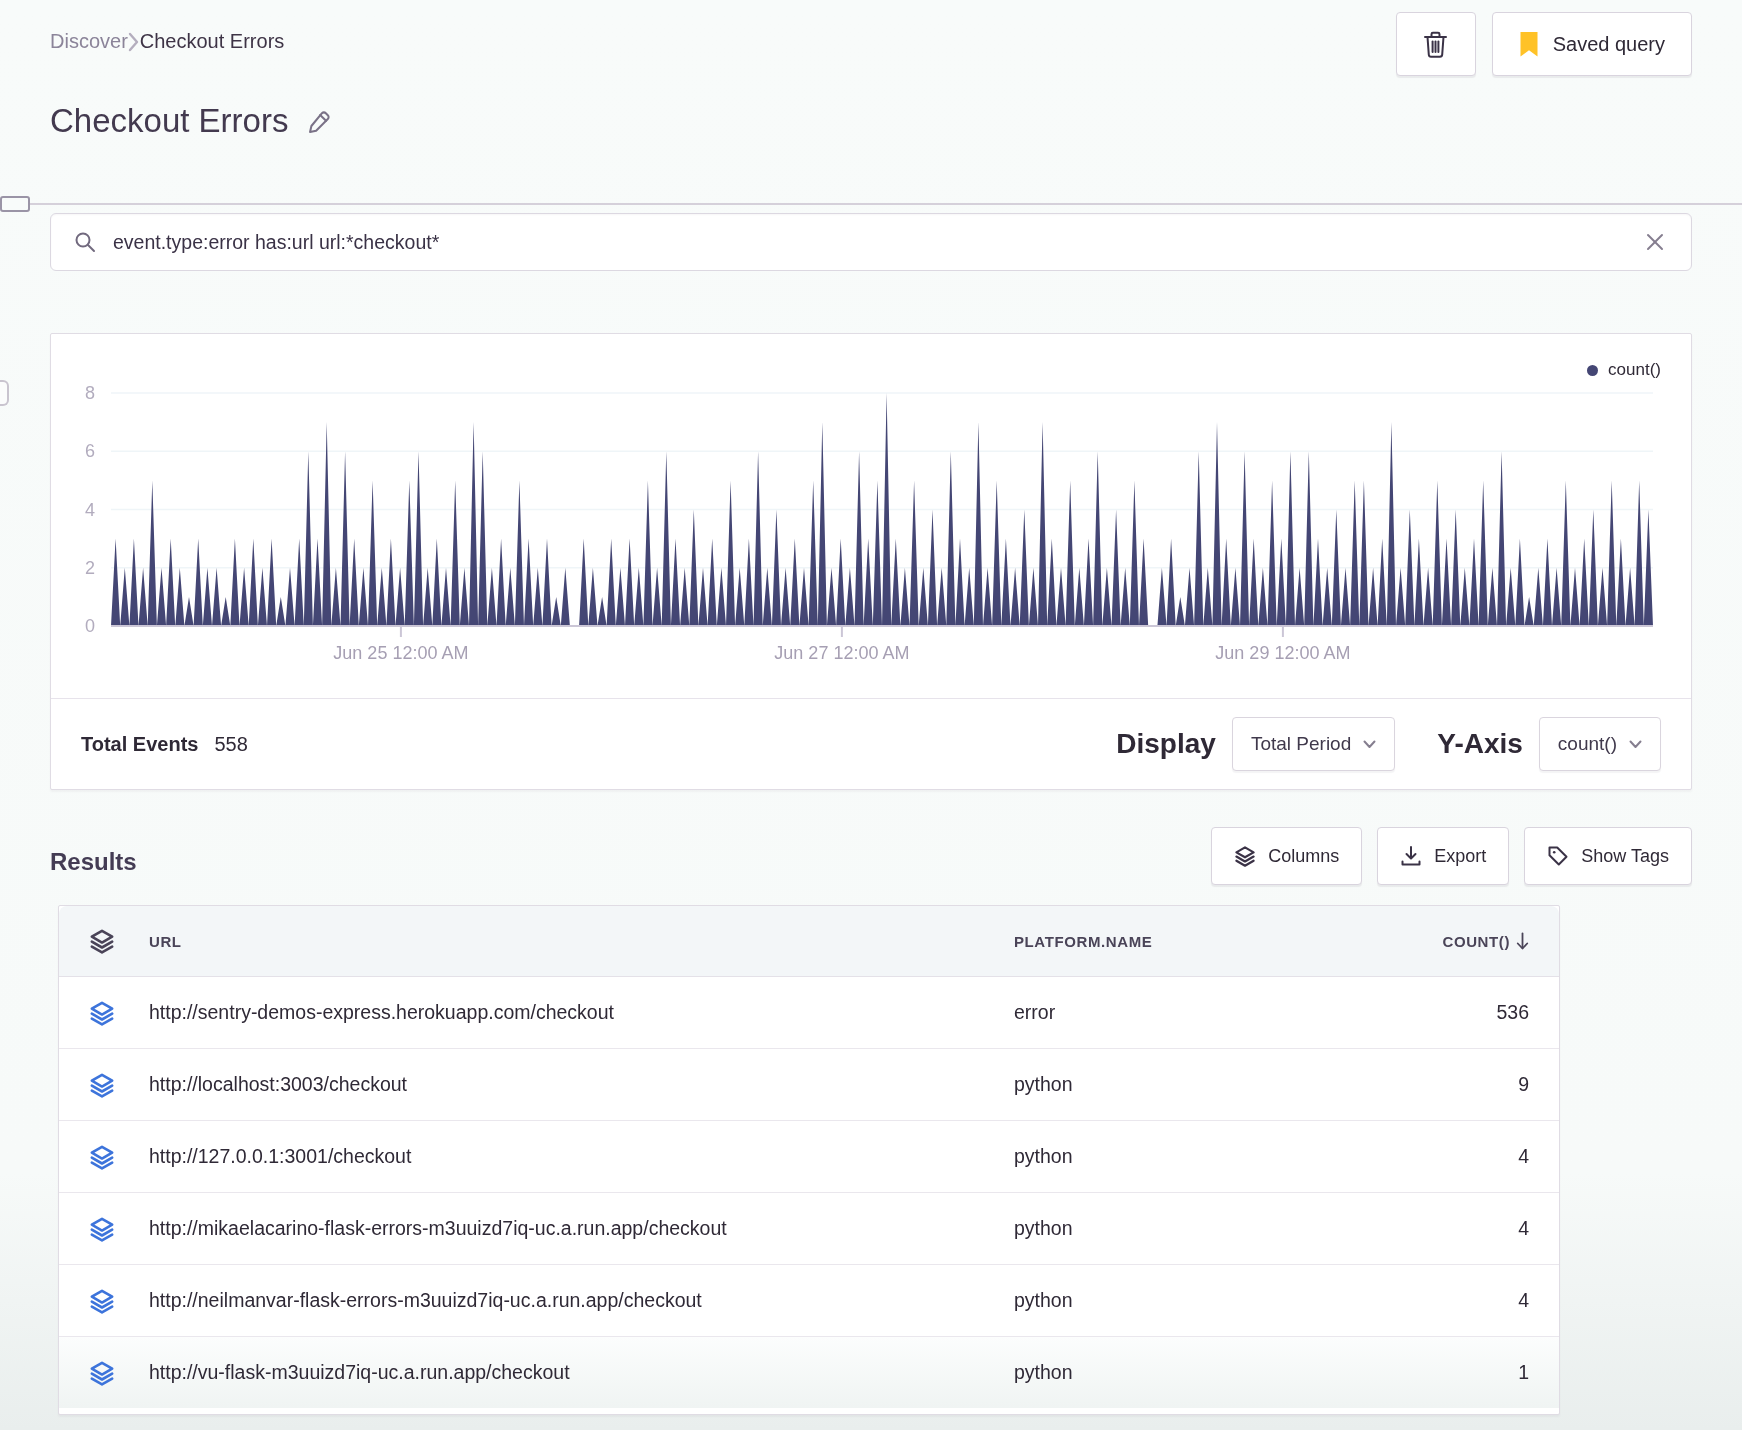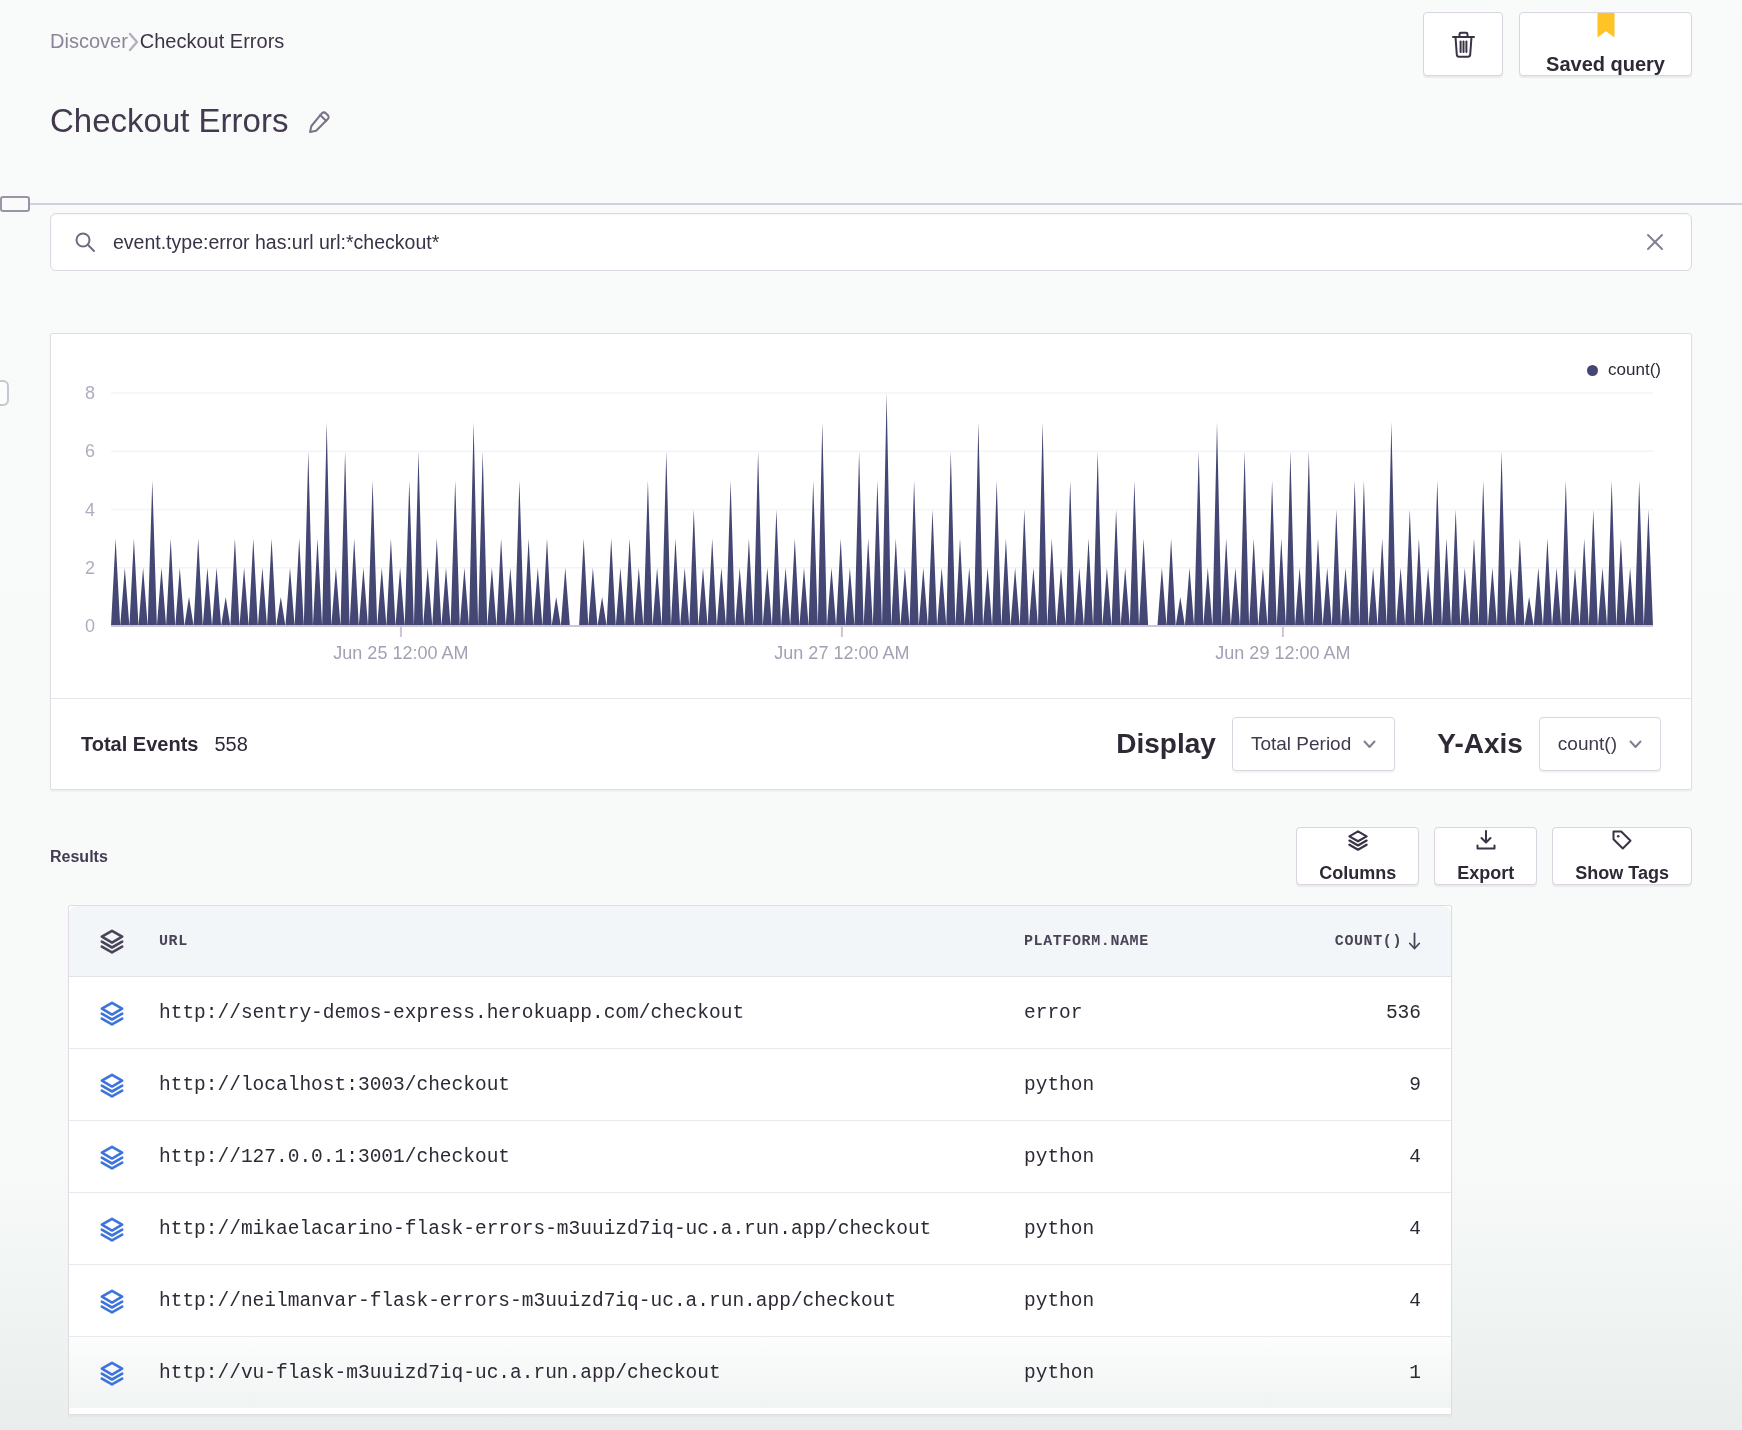--- a/index.html
+++ b/index.html
@@ -8,21 +8,21 @@
     background:linear-gradient(180deg,#F8FBFA 0%,#F7FAF9 82%,#E9EEED 100%);
     font-family:"Liberation Sans",sans-serif;color:#2F2936;
   }
   
   .breadcrumb{position:absolute;left:50px;top:30px;display:flex;align-items:center;font-size:20px;}
   .crumb-parent{color:#8B8499;cursor:pointer;}
   .crumb-current{color:#3E3446;}
   .top-actions{position:absolute;right:50px;top:12px;display:flex;gap:16px;}
   .btn{display:inline-flex;align-items:center;justify-content:center;background:#fff;
        border:1px solid #D9D4DE;border-radius:4px;box-shadow:0 2px 1px rgba(43,34,51,0.07);
-       font-weight:bold;color:#2F2936;cursor:pointer;box-sizing:border-box;flex-direction:column;}
+       font-weight:normal;color:#2F2936;cursor:pointer;box-sizing:border-box;}
   .trash-btn{width:80px;height:64px;}
   .saved-btn{height:64px;padding:0 26px;font-size:20px;gap:14px;}
   
   .title-row{position:absolute;left:50px;top:102px;display:flex;align-items:center;gap:18px;}
   .page-title{font-size:33px;color:#433A4F;font-weight:400;}
   .edit-btn{background:none;border:none;padding:0;cursor:pointer;display:flex;}
   
   .header-divider{position:absolute;left:0;top:203px;width:1742px;height:2px;background:#D5D0DA;}
   .divider-tab{position:absolute;left:0;top:196px;width:30px;height:16px;border:2px solid #9A94A6;
                border-radius:3px;background:#F8FBFA;box-sizing:border-box;}
@@ -49,25 +49,25 @@
                 display:flex;align-items:center;padding:0 30px;justify-content:space-between;}
   .tot-label{font-size:20px;font-weight:bold;color:#2F2936;}
   .tot-value{font-size:20px;margin-left:16px;color:#2F2936;}
   .footer-right{margin-left:auto;display:flex;align-items:center;gap:16px;}
   .ctrl-label{font-size:28px;font-weight:bold;color:#2F2936;}
   .select-btn{height:54px;padding:0 18px;display:inline-flex;align-items:center;gap:12px;
               border:1px solid #DAD5DE;border-radius:4px;background:#fff;font-size:19px;color:#40394C;
               box-shadow:0 2px 1px rgba(43,34,51,0.05);cursor:pointer;box-sizing:border-box;}
   .yaxis-label{margin-left:26px;}
   
-  .results-heading{position:absolute;left:50px;top:848px;font-size:16px;font-weight:bold;color:#443C54;}
+  .results-heading{position:absolute;left:50px;top:848px;font-size:24px;font-weight:bold;color:#443C54;}
   .results-buttons{position:absolute;right:50px;top:827px;display:flex;gap:15px;}
   .rbtn{height:58px;padding:6px 22px;gap:12px;font-size:18px;}
   
-  .table-panel{left:68px;top:905px;width:1384px;height:510px;overflow:hidden;font-family:Liberation Mono, monospace;}
+  .table-panel{left:58px;top:905px;width:1502px;height:510px;overflow:hidden;}
   .thead,.trow{display:grid;grid-template-columns:60px 865px 1fr 160px;align-items:center;padding:0 30px;}
   .thead{height:70px;background:#F3F6F8;border-bottom:1px solid #E4E1E8;border-radius:8px 8px 0 0;
          font-size:15px;font-weight:bold;letter-spacing:0.6px;color:#4A4458;}
   .th{cursor:pointer;}
   .th-count{display:flex;align-items:center;justify-content:flex-end;gap:6px;}
   .trow{height:71px;border-top:1px solid #EAE7ED;font-size:19.5px;color:#2F2936;background:#fff;}
   .trow:first-child{border-top:none;}
   .trow.last{background:linear-gradient(180deg,#FCFDFD 0%,#F0F4F3 100%);}
   .icon-cell{display:flex;align-items:center;}
   .url-cell{white-space:nowrap;overflow:hidden;text-overflow:ellipsis;cursor:pointer;}

